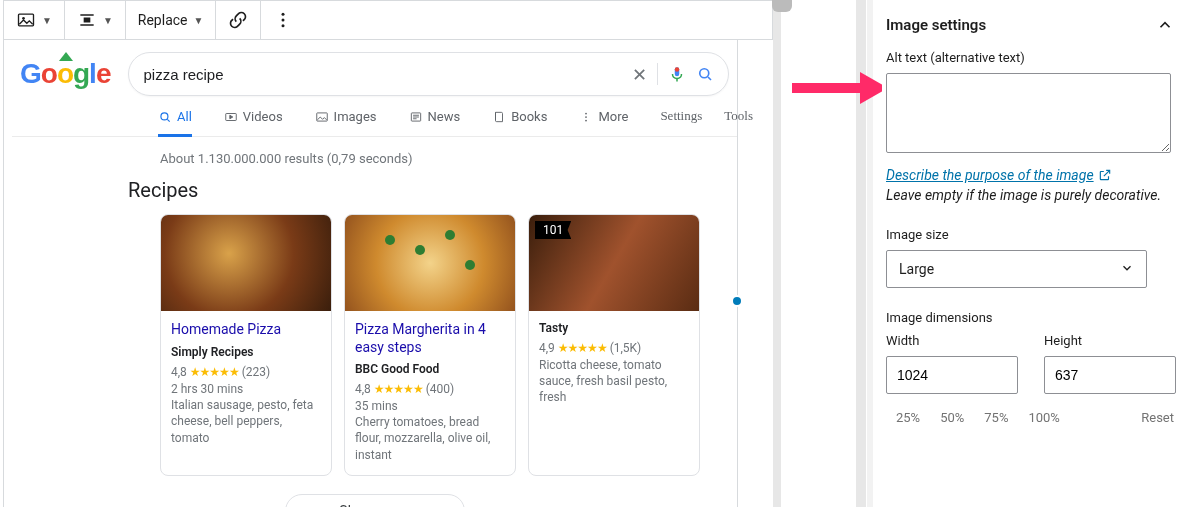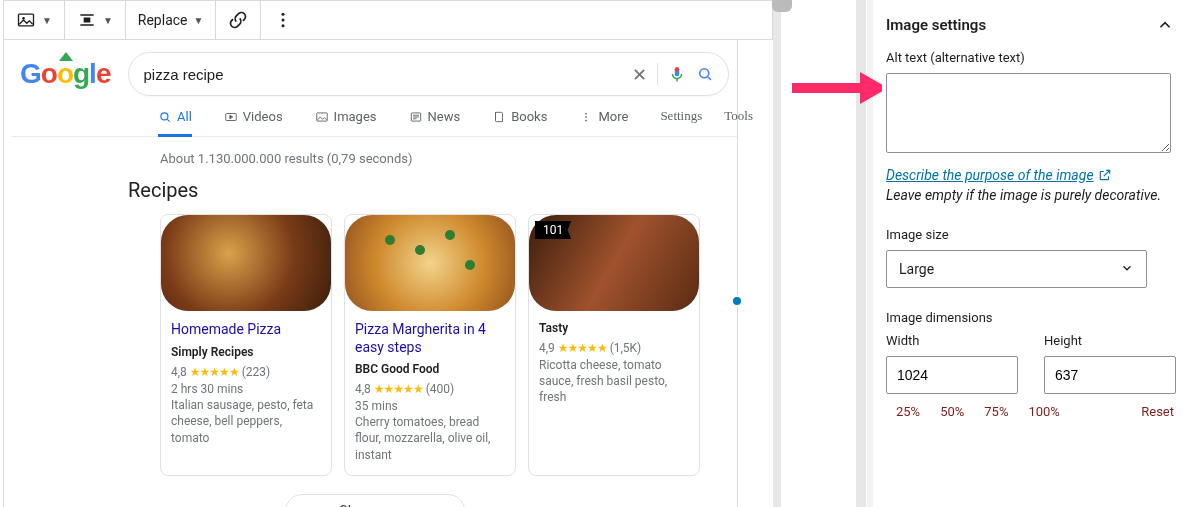--- a/index.html
+++ b/index.html
@@ -34,21 +34,21 @@
   .g-tab .ico { width: 14px; height: 14px; display:inline-flex; align-items:center; justify-content:center;}
   .g-tab .ico svg { width:14px; height:14px; }
   .g-tabs .right { margin-left:auto; display:flex; gap:22px; padding-right:8px;font-family:Liberation Serif, serif; }
   .g-hr { border: none; border-top: 1px solid #ebebeb; margin-top:-1px; margin-left:-8px; margin-right:-8px; }
 
   .g-stats { margin: 14px 0 12px 140px; font-size: 13px; color: #70757a; }
   .g-section-title { margin-left: 108px; font-size: 20px; color:#202124; margin-bottom:12px; }
 
   .recipe-row { display: flex; gap: 12px; margin-left: 140px; }
   .recipe-card { width: 172px; border: 1px solid #dfe1e5; border-radius: 8px; overflow: hidden; background:#fff; font-size:12px; color:#5f6368; }
-  .recipe-card .thumb { height: 96px; background:#555; position:relative;border-radius:27px; }
+  .recipe-card .thumb { height: 96px; background:#555; position:relative; }
   .recipe-card .thumb.c1 { background: radial-gradient(circle at 40% 40%, #d9a24a 0, #7a3b17 55%, #3a1e0c 100%); }
   .recipe-card .thumb.c2 { background: radial-gradient(circle at 50% 50%, #f3d38a 0, #cf8a2e 55%, #7a3b17 120%); position:relative; }
   .recipe-card .thumb.c2::after{content:"";position:absolute;top:20px;left:40px;width:10px;height:10px;background:#2e7d32;border-radius:50%;box-shadow:30px 10px 0 #2e7d32,60px -5px 0 #2e7d32,80px 25px 0 #2e7d32;}
   .recipe-card .thumb.c3 { background: linear-gradient(120deg,#3a1e0c,#a0522d 50%,#5a2c13); }
   .badge101 { position:absolute; top:6px; left:6px; background:#000; color:#fff; font-size:12px; padding:2px 8px; clip-path: polygon(0 0,100% 0,90% 50%,100% 100%,0 100%); }
   .recipe-card .body { padding: 10px 10px 12px; }
   .recipe-card .title { color:#1a0dab; font-size:14px; line-height:1.25; margin-bottom:6px; min-height:18px; }
   .recipe-card .src { color:#202124; font-weight:600; font-size:12px; margin-bottom:6px; }
   .recipe-card .rating { color:#70757a; font-size:12px; margin-bottom:2px;}
   .recipe-card .rating .stars{ color:#fbbc04; letter-spacing:-1px;}
@@ -82,21 +82,21 @@
 
   .size-label { margin-top:22px; }
   .select-wrap { position:relative; margin-left:4px; }
   .select-box { width:261px; height:38px; border:1px solid #8d8f94; border-radius:2px; padding:0 12px; display:flex; align-items:center; justify-content:space-between; font-size:14px; color:#1e1e1e; cursor:pointer;}
   
   .dim-row { display:flex; gap:20px; margin-left:4px; margin-top:8px;}
   .dim-col { flex:1; }
   .dim-col .lab { font-size:13px; color:#1e1e1e; margin-bottom:8px; }
   .dim-col input { width: 132px; height:38px; border:1px solid #8d8f94; border-radius:2px; padding:0 10px; font-size:14px; }
 
-  .pct-row { display:flex; align-items:center; margin-left:4px; margin-top:6px; font-size:13px; color:#7f1d1d; }
+  .pct-row { display:flex; align-items:center; margin-left:4px; margin-top:12px; font-size:13px; color:#737373; }
   .pct-row .pct { padding: 4px 10px; cursor:pointer; }
   .pct-row .reset { margin-left:auto; padding-right:8px; cursor:pointer; }
 </style>
 </head>
 <body>
 
 <div class="editor-area">
 
   <div class="block-toolbar">
     <div class="tb-cell">

